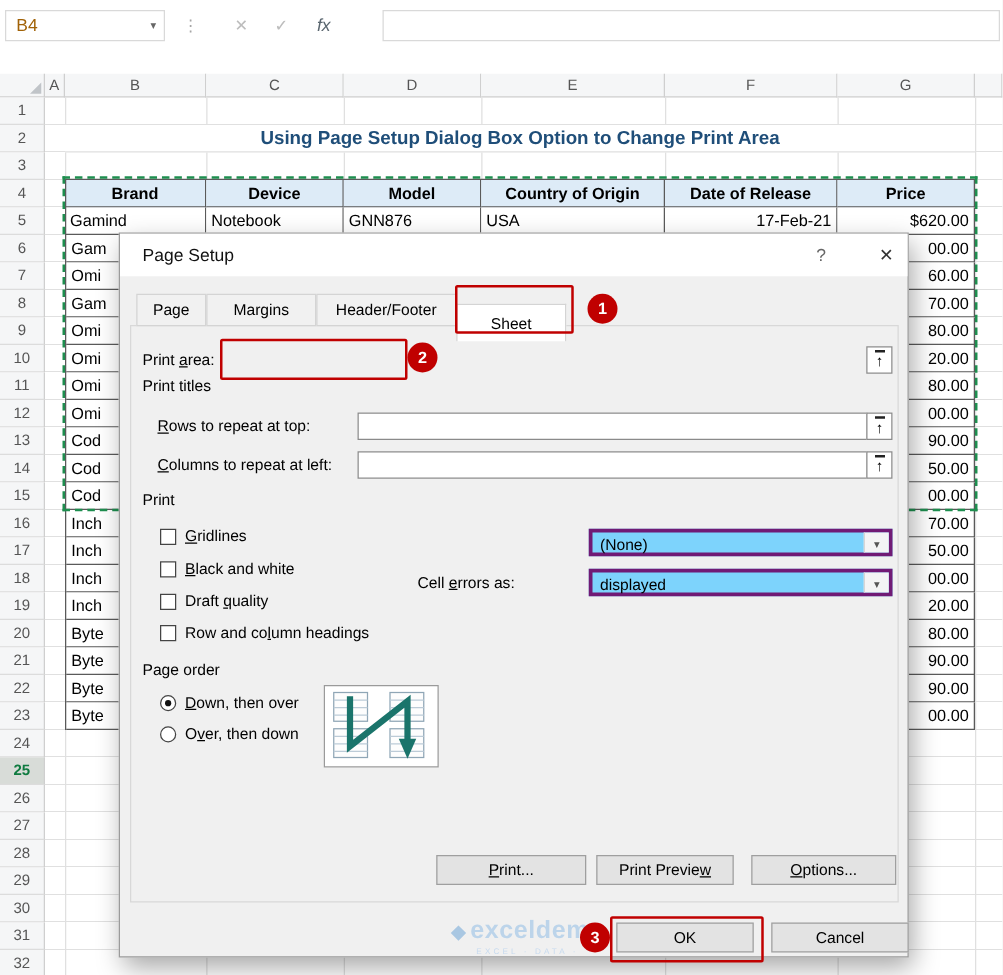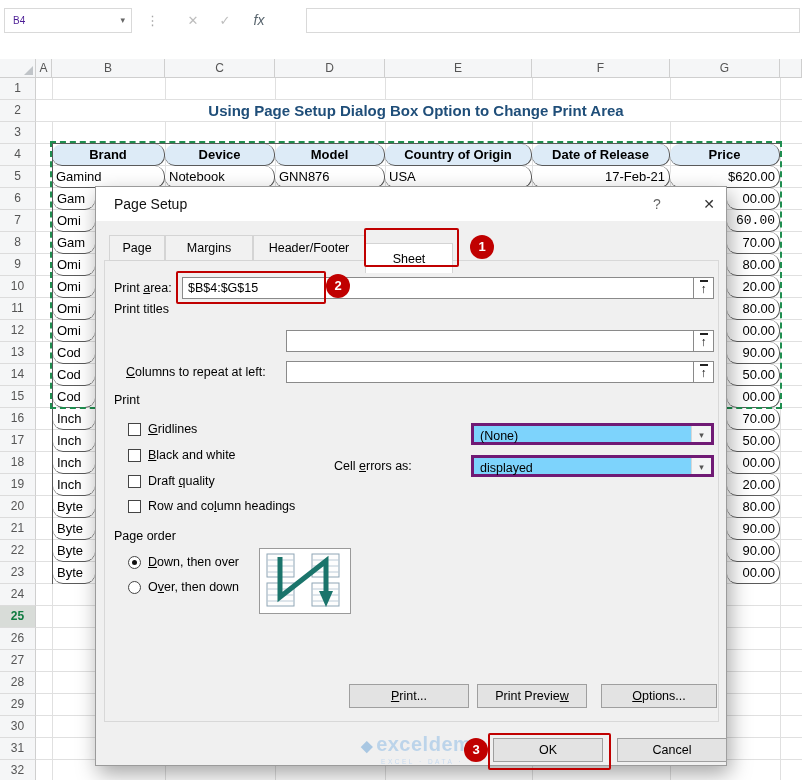--- a/index.html
+++ b/index.html
@@ -1,39 +1,39 @@
 <!DOCTYPE html>
 <html style="--title-blue: #1F4E79; --header-fill: #DDEBF7; --annotation-red: #C00000; --marquee-green: #1E8E4F; --watermark-blue: #BCD4EA; --arrow-teal: #1A746B;"><head>
 <meta charset="utf-8">
 <style>
   html,body{margin:0;padding:0;}
   body{width:802px;height:780px;position:relative;overflow:hidden;background:#fff;
        font-family:"Liberation Sans", sans-serif;-webkit-font-smoothing:antialiased;}
   
   #namebox{position:absolute;left:4px;top:8px;width:128px;height:25px;border:1px solid #d9d9d9;background:#fff;box-sizing:border-box;}
-  .nbtext{position:absolute;left:8px;top:0;line-height:23px;font-size:10px;color:#4c1d95;}
+  .nbtext{position:absolute;left:8px;top:0;line-height:23px;font-size:14px;color:#a16207;}
   .nbarrow{position:absolute;right:6px;top:0;line-height:23px;font-size:9px;color:#666;}
   #dots{position:absolute;left:146px;top:8px;height:25px;line-height:25px;color:#a6a6a6;font-size:13px;}
   .fico{position:absolute;top:8px;height:25px;line-height:25px;text-align:center;width:26px;font-size:13px;}
   #ico-x{left:180px;color:#bdbdbd;}
   #ico-check{left:212px;color:#bdbdbd;}
   #ico-fx{left:246px;color:#5b6770;font-style:italic;font-size:14px;}
   #formulabar{position:absolute;left:306px;top:8px;width:494px;height:25px;border:1px solid #d9d9d9;background:#fff;box-sizing:border-box;font-size:13px;line-height:23px;padding:0 6px;}
   
   #corner{position:absolute;left:0;top:59px;width:36px;height:19px;background:#f5f6f7;border-right:1px solid #cfcfcf;border-bottom:1px solid #cfcfcf;box-sizing:border-box;}
   #corner .tri{position:absolute;right:2px;bottom:2px;width:0;height:0;border-left:9px solid transparent;border-bottom:9px solid #c0c4c8;}
   .colhead{position:absolute;top:59px;height:19px;background:#f5f6f7;border-right:1px solid #cfcfcf;border-bottom:1px solid #cfcfcf;box-sizing:border-box;text-align:center;line-height:18px;font-size:12px;color:#555;}
   .rowhead{position:absolute;left:0;width:36px;height:22px;background:#f5f6f7;border-right:1px solid #cfcfcf;border-bottom:1px solid #dcdcdc;box-sizing:border-box;text-align:center;line-height:21px;font-size:12px;color:#555;}
   .rh-active{background:#d8dcd8;color:#0f7b40;font-weight:bold;}
   
   #gridbg{position:absolute;left:36px;top:78px;width:766px;height:702px;
           background:repeating-linear-gradient(to bottom,transparent 0px,transparent 21px,#e0e0e0 21px,#e0e0e0 22px);}
   .vline{position:absolute;top:78px;width:1px;height:702px;background:#e0e0e0;}
   
-  .cell{position:absolute;height:22px;box-sizing:border-box;background:#fff;font-size:13px;line-height:21px;padding:0 4px;white-space:nowrap;overflow:hidden;border-radius:10px;}
+  .cell{position:absolute;height:22px;box-sizing:border-box;background:#fff;font-size:13px;line-height:21px;padding:0 4px;white-space:nowrap;overflow:hidden;}
   .th{border:1px solid #5a5a5a;border-top:none;border-left:none;background:var(--header-fill);font-weight:bold;text-align:center;padding:0;}
   .td{border-right:1px solid #5a5a5a;border-bottom:1px solid #5a5a5a;}
   .fragL{left:53px;width:42px;border-bottom:1px solid #5a5a5a;}
   .fragR{left:727px;width:53px;border-right:1px solid #5a5a5a;border-bottom:1px solid #5a5a5a;text-align:right;}
   #tbl-top{position:absolute;left:52px;top:143px;width:728px;height:1px;background:#5a5a5a;}
   #tbl-left{position:absolute;left:52px;top:143px;width:1px;height:441px;background:#5a5a5a;}
   #sheet-title{position:absolute;left:52px;top:100px;width:728px;height:22px;background:#fff;border-bottom:1px solid #e0e0e0;box-sizing:border-box;text-align:center;line-height:21px;font-size:15px;font-weight:bold;color:var(--title-blue);}
   #marquee{position:absolute;left:50px;top:141px;width:732px;height:268px;border:2px dashed var(--marquee-green);box-sizing:border-box;z-index:3;pointer-events:none;}
   
   #dialog{position:absolute;left:95px;top:186px;width:632px;height:580px;background:#f0f0f0;border:1px solid #9b9b9b;
@@ -168,21 +168,21 @@
     <div class="cell th" style="left: 670px; width: 110px; top: 144px;">Price</div>
     <div class="cell td" style="left: 52px; width: 113px; top: 166px; text-align: left;">Gamind</div>
     <div class="cell td" style="left: 165px; width: 110px; top: 166px; text-align: left;">Notebook</div>
     <div class="cell td" style="left: 275px; width: 110px; top: 166px; text-align: left;">GNN876</div>
     <div class="cell td" style="left: 385px; width: 147px; top: 166px; text-align: left;">USA</div>
     <div class="cell td" style="left: 532px; width: 138px; top: 166px; text-align: right;">17-Feb-21</div>
     <div class="cell td" style="left: 670px; width: 110px; top: 166px; text-align: right;">$620.00</div>
     <div class="cell fragL" style="top: 188px;">Gam</div>
     <div class="cell fragR" style="top: 188px;">00.00</div>
     <div class="cell fragL" style="top: 210px;">Omi</div>
-    <div class="cell fragR" style="top: 210px; font-family: Liberation Mono, monospace;">60.00</div>
+    <div class="cell fragR" style="top: 210px;">60.00</div>
     <div class="cell fragL" style="top: 232px;">Gam</div>
     <div class="cell fragR" style="top: 232px;">70.00</div>
     <div class="cell fragL" style="top: 254px;">Omi</div>
     <div class="cell fragR" style="top: 254px;">80.00</div>
     <div class="cell fragL" style="top: 276px;">Omi</div>
     <div class="cell fragR" style="top: 276px;">20.00</div>
     <div class="cell fragL" style="top: 298px;">Omi</div>
     <div class="cell fragR" style="top: 298px;">80.00</div>
     <div class="cell fragL" style="top: 320px;">Omi</div>
     <div class="cell fragR" style="top: 320px;">00.00</div>
@@ -221,28 +221,26 @@
   </div>
   <div id="tabpage"></div>
   <div id="tabs">
       <div class="tab" style="left: 13px; width: 56px;">Page</div>
       <div class="tab" style="left: 69px; width: 88px;">Margins</div>
       <div class="tab" style="left: 157px; width: 112px;">Header/Footer</div>
       <div class="tab active" style="left: 269px; width: 88px;">Sheet</div>
     </div>
 
   <div class="dlabel" id="lbl-printarea">Print <span class="mn">a</span>rea:</div>
-  <div class="tfield" id="f-printarea">
-    <span>$B$4:$G$15</span>
-  </div>
   <div class="collapse" id="c1">
     <span>↑</span>
   </div>
 
   <div class="dsection" id="lbl-printtitles">Print titles</div>
+  <div class="dlabel" id="lbl-rows"><span class="mn">R</span>ows to repeat at top:</div>
   <div class="tfield" id="f-rows">
     <span></span>
   </div>
   <div class="collapse" id="c2">
     <span>↑</span>
   </div>
   <div class="dlabel" id="lbl-cols"><span class="mn">C</span>olumns to repeat at left:</div>
   <div class="tfield" id="f-cols">
     <span></span>
   </div>

